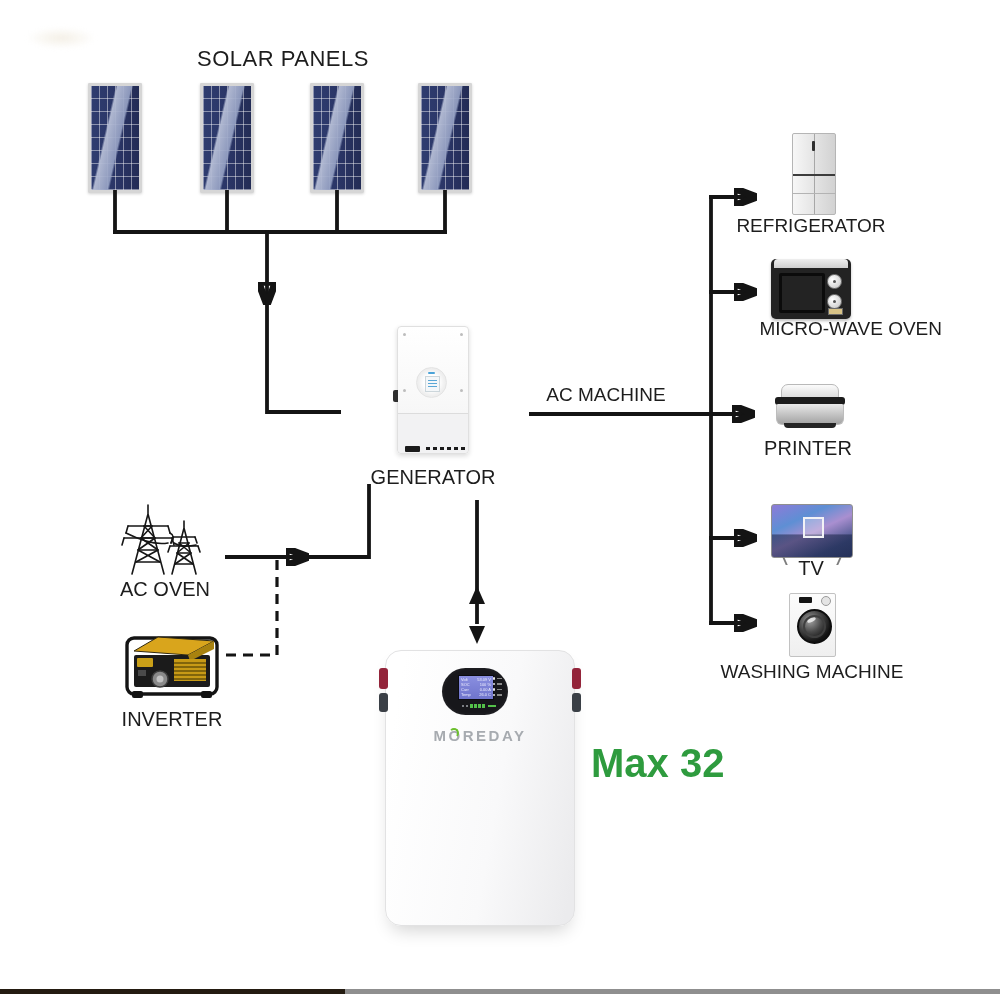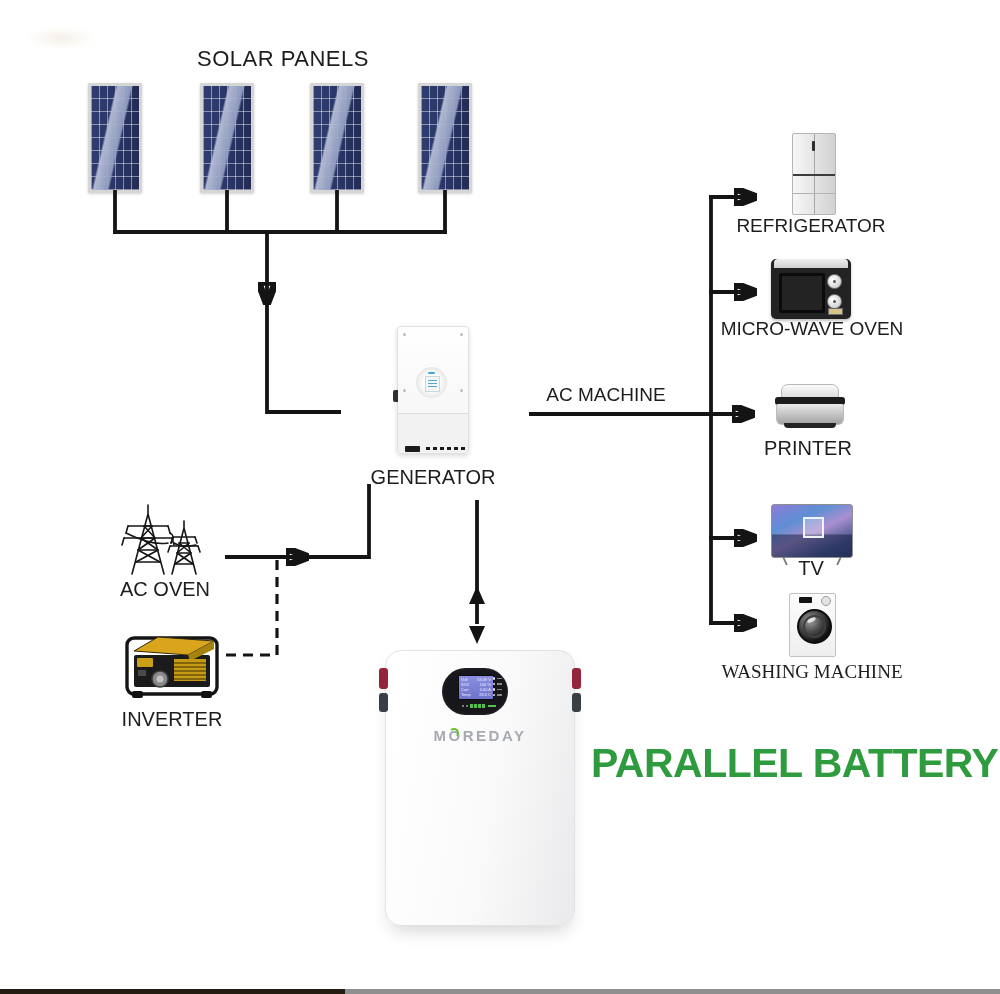--- a/index.html
+++ b/index.html
@@ -247,21 +247,21 @@
 </div>
 <div class="lbl" style="left:681px;top:215px;width:260px;font-size:19px;text-align:center;">REFRIGERATOR</div>
 
 <div class="abs microwave">
   <div class="mw-top"></div>
   <div class="mw-window"></div>
   <div class="mw-knob" style="top:15px;"></div>
   <div class="mw-knob" style="top:35px;"></div>
   <div class="mw-display"></div>
 </div>
-<div class="lbl" style="left:682px;top:318px;width:260px;font-size:19px;">MICRO-WAVE OVEN</div>
+<div class="lbl" style="left:682px;top:318px;width:260px;font-size:19px;text-align:right;">MICRO-WAVE OVEN</div>
 
 <div class="abs printer">
   <div class="pr-top"></div>
   <div class="pr-mid"></div>
   <div class="pr-body"></div>
   <div class="pr-base"></div>
 </div>
 <div class="lbl" style="left:678px;top:437px;width:260px;">PRINTER</div>
 
 <div class="abs tv">
@@ -271,21 +271,21 @@
 </div>
 <div class="lbl" style="left:681px;top:557px;width:260px;">TV</div>
 
 <div class="abs washer">
   <div class="wa-display"></div>
   <div class="wa-knob"></div>
   <div class="wa-door">
     <div class="wa-glint"></div>
   </div>
 </div>
-<div class="lbl" style="left:682px;top:661px;width:260px;font-size:19px;font-family:Liberation Serif, serif;">WASHING MACHINE</div>
+<div class="lbl" style="left:682px;top:661px;width:260px;font-size:19px;">WASHING MACHINE</div>
 
 <div class="abs battery">
   <div class="tab red left"></div>
   <div class="tab dark left"></div>
   <div class="tab red right"></div>
   <div class="tab dark right"></div>
   <div class="bat-display">
     <div class="bat-lcd">
       <div class="row">
           <span>Volt</span>
@@ -329,17 +329,17 @@
         <div class="bar"></div>
         <div class="bar"></div>
         <div class="bar"></div>
       <div class="gdash"></div>
     </div>
   </div>
   <div class="bat-logo"><span>M</span><span class="logo-o">O</span><span>REDAY</span></div>
 </div>
 
 <div class="abs caption">
-  <div class="l2">PARALLEL BATTERY</div>
+  <div class="l1">Max 32</div>
 </div>
 
 <div class="abs strip-dark"></div>
 <div class="abs strip-gray"></div>
 
 </body></html>

